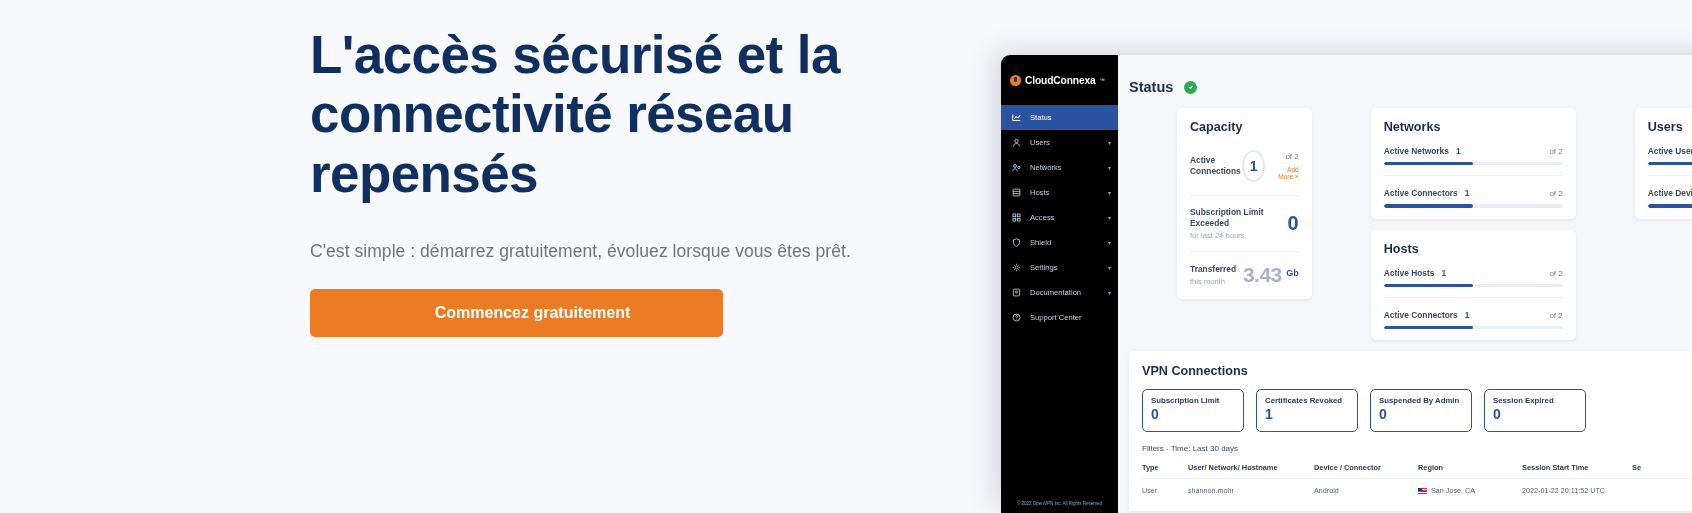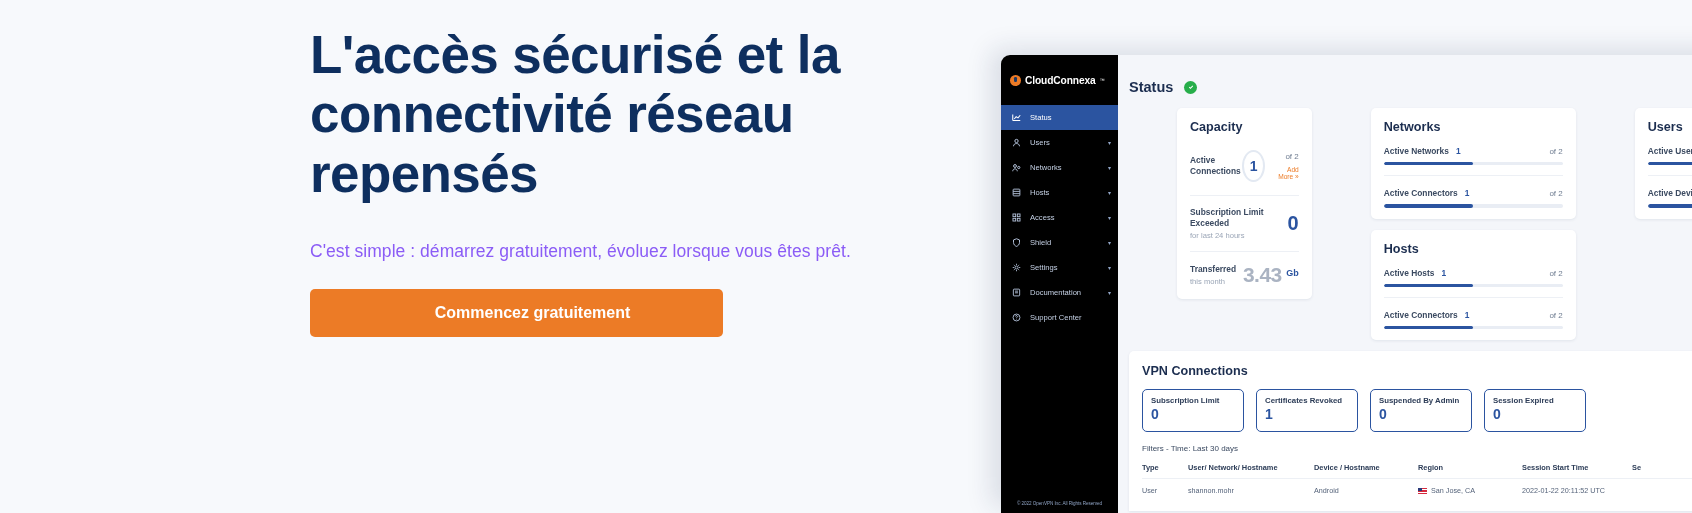--- a/index.html
+++ b/index.html
@@ -22,21 +22,21 @@
     font-size:53px;
     line-height:1.12;
     font-weight:bold;
     color:#0e2f5f;
     letter-spacing:-0.6px;
     max-width:560px;
   }
   .hero-sub {
     margin-top:38px;
     font-size:17.5px;
-    color:#8b5cf6;
+    color:#737373;
     letter-spacing:0.05px;
   }
   .hero-cta {
     margin-top:27px;
     width:413px; height:48px;
     background:#ec7b26;
     border:none; border-radius:5px;
     color:#ffffff;
     font-family:"Liberation Sans", sans-serif;
     font-size:16px; font-weight:bold;
@@ -511,21 +511,21 @@
         </div>
       </div>
 
       <div class="vpn-filters">Filters - Time: Last 30 days</div>
 
       <table class="vpn-table">
         <thead>
           <tr>
             <th style="width:46px">Type</th>
             <th style="width:126px">User/ Network/ Hostname</th>
-            <th style="width:104px">Device / Hostname</th>
+            <th style="width:104px">Device / Connector</th>
             <th style="width:104px">Region</th>
             <th style="width:110px">Session Start Time</th>
             <th>Se</th>
           </tr>
         </thead>
         <tbody>
           <tr>
             <td>User</td>
             <td>shannon.mohr</td>
             <td>Android</td>

